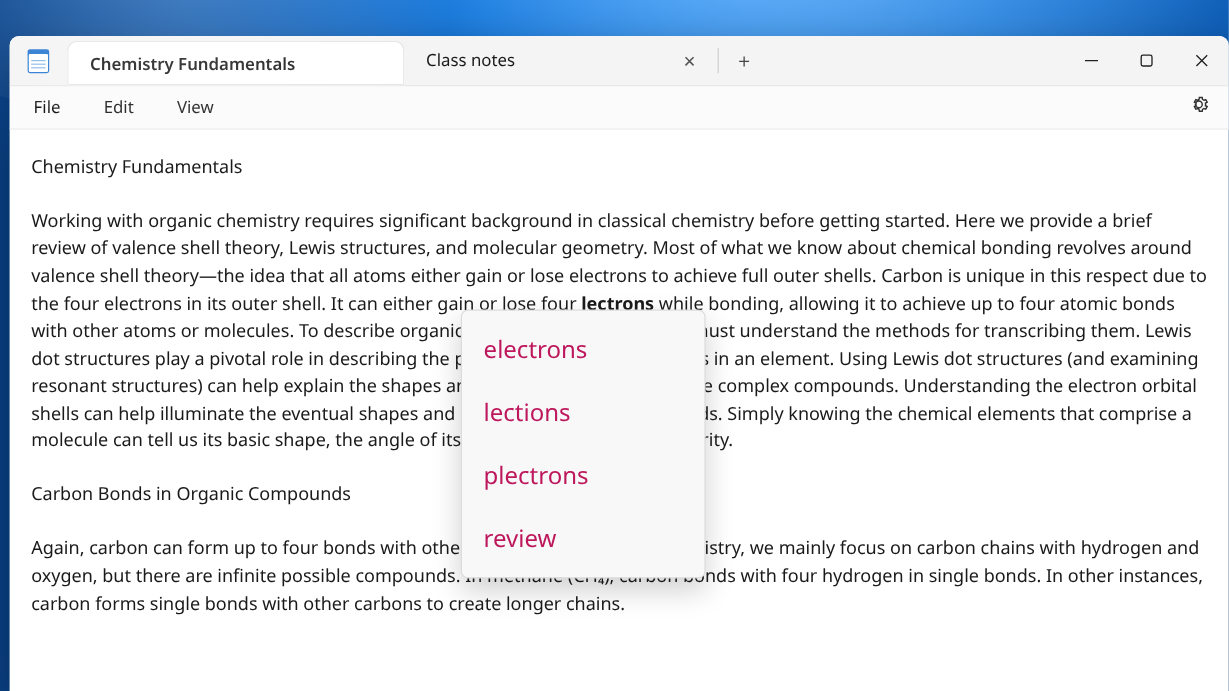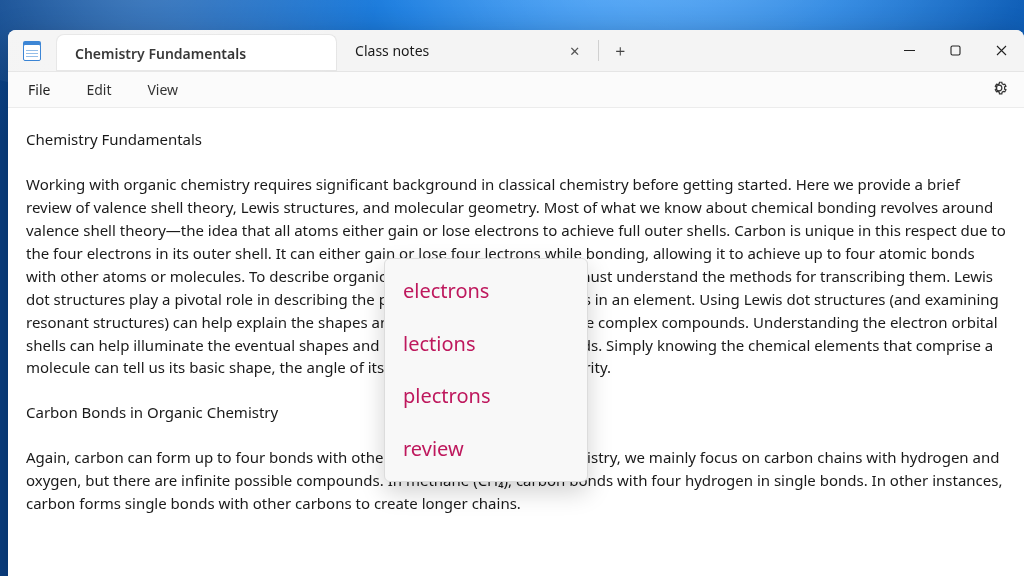--- a/index.html
+++ b/index.html
@@ -75,21 +75,21 @@
     position:relative; overflow:hidden;
     font-family: "Segoe UI", system-ui, sans-serif;
   }
   .editor p { margin-bottom: 4px; }
   .editor .blank { height: 18px; }
 
   .misspelled {
     text-decoration: underline wavy #d83b3b;
     text-decoration-thickness: 1.2px;
     text-underline-offset: 2px;
-    font-weight:400;
+    font-weight:700;
     margin-top:16px;
   }
 
   
   .suggestions {
     position:absolute;
     left: 376px; top: 150px;
     width: 204px;
     background:#f8f8f8;
     border:1px solid #dcdcdc;
@@ -166,21 +166,21 @@
     </span>
   </div>
 
   <div class="editor">
     <p>Chemistry Fundamentals</p>
     <div class="blank"></div>
     <p>
       <span>Working with organic chemistry requires significant background in classical chemistry before getting started. Here we provide a brief review of valence shell theory, Lewis structures, and molecular geometry. Most of what we know about chemical bonding revolves around valence shell theory—the idea that all atoms either gain or lose electrons to achieve full outer shells. Carbon is unique in this respect due to the four electrons in its outer shell. It can either gain or lose four </span><span class="misspelled">lectrons</span><span> while bonding, allowing it to achieve up to four atomic bonds with other atoms or molecules. To describe organic molecules' bonds, we first must understand the methods for transcribing them. Lewis dot structures play a pivotal role in describing the paired and unpaired electrons in an element. Using Lewis dot structures (and examining resonant structures) can help explain the shapes and bonding potential for more complex compounds. Understanding the electron orbital shells can help illuminate the eventual shapes and resulting bonds in compounds. Simply knowing the chemical elements that comprise a molecule can tell us its basic shape, the angle of its bonds, and its ultimate polarity.</span>
     </p>
     <div class="blank"></div>
-    <p>Carbon Bonds in Organic Chemistry</p>
+    <p>Carbon Bonds in Organic Compounds</p>
     <div class="blank"></div>
     <p>Again, carbon can form up to four bonds with other molecules. In organic chemistry, we mainly focus on carbon chains with hydrogen and oxygen, but there are infinite possible compounds. In methane (CH₄), carbon bonds with four hydrogen in single bonds. In other instances, carbon forms single bonds with other carbons to create longer chains.</p>
 
     <div class="suggestions">
       <div class="sugg-item">electrons</div>
       <div class="sugg-item">lections</div>
       <div class="sugg-item">plectrons</div>
       <div class="sugg-item">review</div>
     </div>
   </div>

